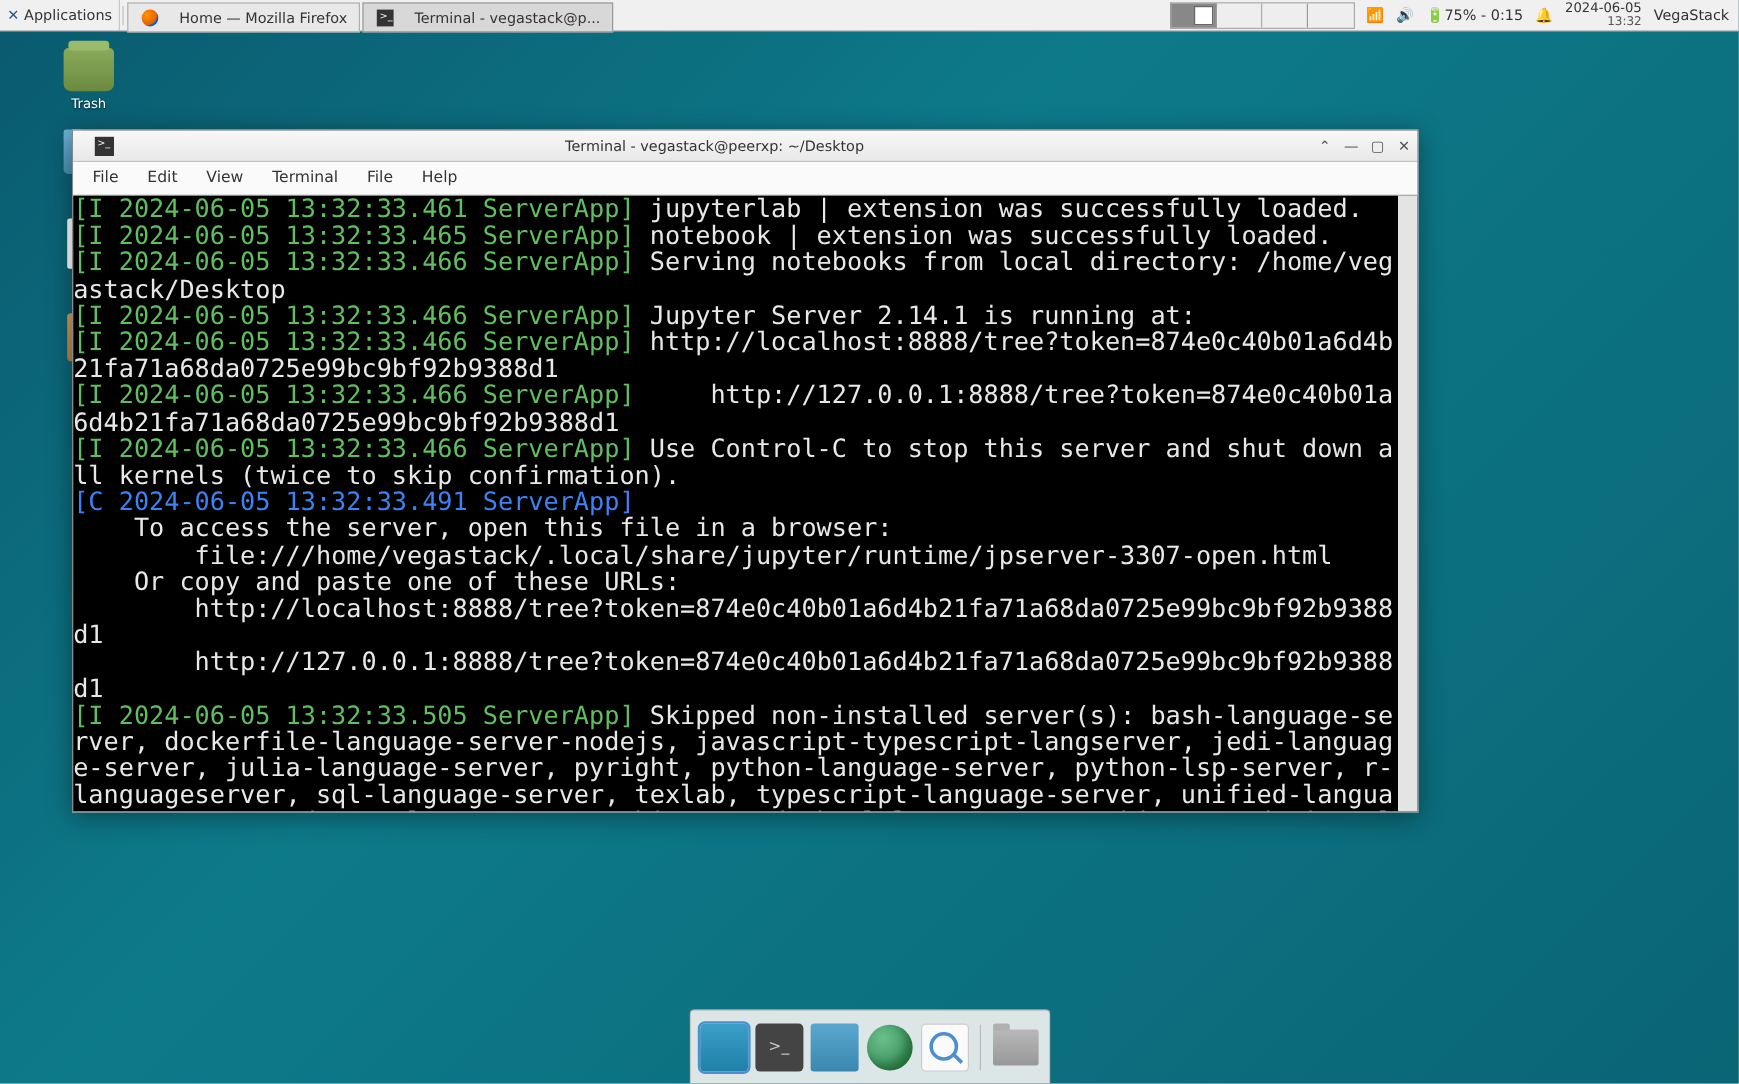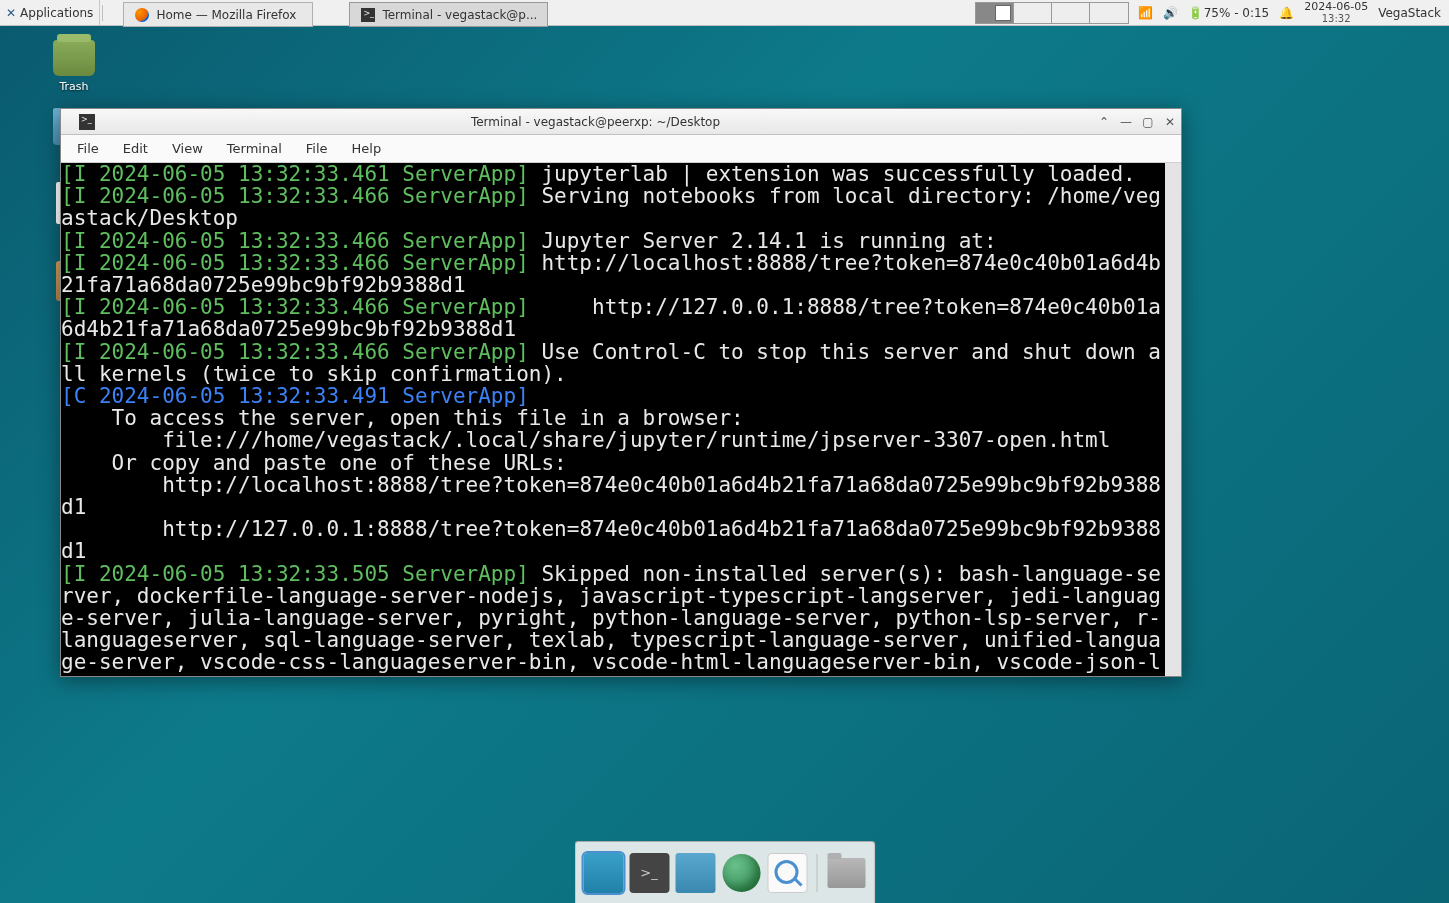--- a/index.html
+++ b/index.html
@@ -25,38 +25,38 @@
 .apps-btn {
   display: flex; align-items: center; gap: 4px;
   padding: 0 6px; height: 100%;
   border-right: 1px solid #c8c8c8;
   color: #333;
 }
 .apps-btn .x-icon { color: #2a5a8a; font-weight: bold; }
 .sep { width: 1px; height: 16px; background: #c0c0c0; margin: 0 2px; }
 .taskbar { display: flex; height: 100%; }
 .task-item {
-  display: flex; align-items: center; gap: 6px;
+  display: flex; align-items: center; gap: 16px;
   padding: 0 10px; height: 100%; min-width: 190px;
-  border: 1px solid #b0b0b0; margin: 2px 18px;
+  border: 1px solid #b0b0b0; margin: 2px 1px;
   background: #e8e8e8; color: #333;
 }
 .task-item.active { background: #d8d8d8; border-color: #999; }
 .task-item .ico { width: 16px; height: 16px; display: flex; align-items: center; justify-content: center; }
 .ff-icon { width:14px;height:14px;border-radius:50%;background:radial-gradient(circle at 30% 30%,#ff9500,#e66000 60%,#0060df 70%);}
 .term-ico { width:14px;height:14px;background:#333;position:relative;}
 .term-ico::after{content:">_";color:#eee;font-size:8px;position:absolute;top:1px;left:2px;}
 .panel-right { margin-left: auto; display: flex; align-items: center; gap: 10px; padding: 0 8px; height: 100%; color: #333; }
 .ws-switcher { display: flex; gap: 0; border: 1px solid #999; }
 .ws-cell { width: 38px; height: 20px; border-right: 1px solid #999; background:#eee; }
 .ws-cell.last { border-right: none; }
 .ws-cell.active { background: #888; position: relative; }
 .ws-cell.active::after { content:""; position:absolute;right:2px;top:2px;width:14px;height:14px;background:#fff;border:1px solid #666;}
 .date-block { text-align: center; line-height: 1.1; font-size: 11px; }
-.date-block .time { font-size: 10px; color: #555; }
+.date-block .time { font-size: 10px; color: #555; text-align: right; }
 
 
 .desktop-icons { position: absolute; top: 40px; left: 44px; }
 .d-icon { width: 60px; text-align: center; color: #fff; margin-bottom: 20px; font-size: 11px; text-shadow: 0 1px 2px rgba(0,0,0,0.7);}
 .trash-bin { width: 42px; height: 36px; margin: 0 auto 4px; background: linear-gradient(#8aab5a,#6b8a3f); border-radius: 4px 4px 6px 6px; position: relative; }
 .trash-bin::before { content:""; position:absolute; top:-6px; left:4px; right:4px; height:8px; background:#9abb6a; border-radius:3px;}
 .folder-ico { width: 42px; height: 32px; margin: 0 auto 4px; background: linear-gradient(#6ab0d4,#4a90b4); border-radius: 2px 4px 4px 4px; position: relative; }
 .folder-ico::before { content:""; position:absolute; top:-5px; left:0; width:16px; height:7px; background:#6ab0d4; border-radius:2px 2px 0 0;}
 .txt-ico { width: 36px; height: 42px; margin: 0 auto 4px; background:#fff; border-radius:2px; position:relative;}
 .txt-ico::after { content:""; position:absolute; top:6px;left:6px;right:6px;height:2px;background:#888;box-shadow:0 5px 0 #888,0 10px 0 #888,0 15px 0 #888;}
@@ -204,20 +204,21 @@
     <div class="menu-item">File</div>
     <div class="menu-item">Edit</div>
     <div class="menu-item">View</div>
     <div class="menu-item">Terminal</div>
     <div class="menu-item">File</div>
     <div class="menu-item">Help</div>
   </div>
   <div class="term-body" id="term-body">
     <div class="scrollbar-thumb"></div>
   <div class="term-line"><span class="ts-green">[I 2024-06-05 13:32:33.461 ServerApp]</span><span> jupyterlab | extension was successfully loaded.</span></div>
+      <div class="term-line"><span class="ts-green">[I 2024-06-05 13:32:33.465 ServerApp]</span><span> notebook | extension was successfully loaded.</span></div>
       <div class="term-line"><span class="ts-green">[I 2024-06-05 13:32:33.466 ServerApp]</span><span> Serving notebooks from local directory: /home/vegastack/Desktop</span></div>
       <div class="term-line"><span class="ts-green">[I 2024-06-05 13:32:33.466 ServerApp]</span><span> Jupyter Server 2.14.1 is running at:</span></div>
       <div class="term-line"><span class="ts-green">[I 2024-06-05 13:32:33.466 ServerApp]</span><span> http://localhost:8888/tree?token=874e0c40b01a6d4b21fa71a68da0725e99bc9bf92b9388d1</span></div>
       <div class="term-line"><span class="ts-green">[I 2024-06-05 13:32:33.466 ServerApp]</span><span>     http://127.0.0.1:8888/tree?token=874e0c40b01a6d4b21fa71a68da0725e99bc9bf92b9388d1</span></div>
       <div class="term-line"><span class="ts-green">[I 2024-06-05 13:32:33.466 ServerApp]</span><span> Use Control-C to stop this server and shut down all kernels (twice to skip confirmation).</span></div>
       <div class="term-line"><span class="ts-magenta">[C 2024-06-05 13:32:33.491 ServerApp]</span><span></span></div>
       <div class="term-line"><span></span></div>
       <div class="term-line"><span>    To access the server, open this file in a browser:</span></div>
       <div class="term-line"><span>        file:///home/vegastack/.local/share/jupyter/runtime/jpserver-3307-open.html</span></div>
       <div class="term-line"><span>    Or copy and paste one of these URLs:</span></div>

